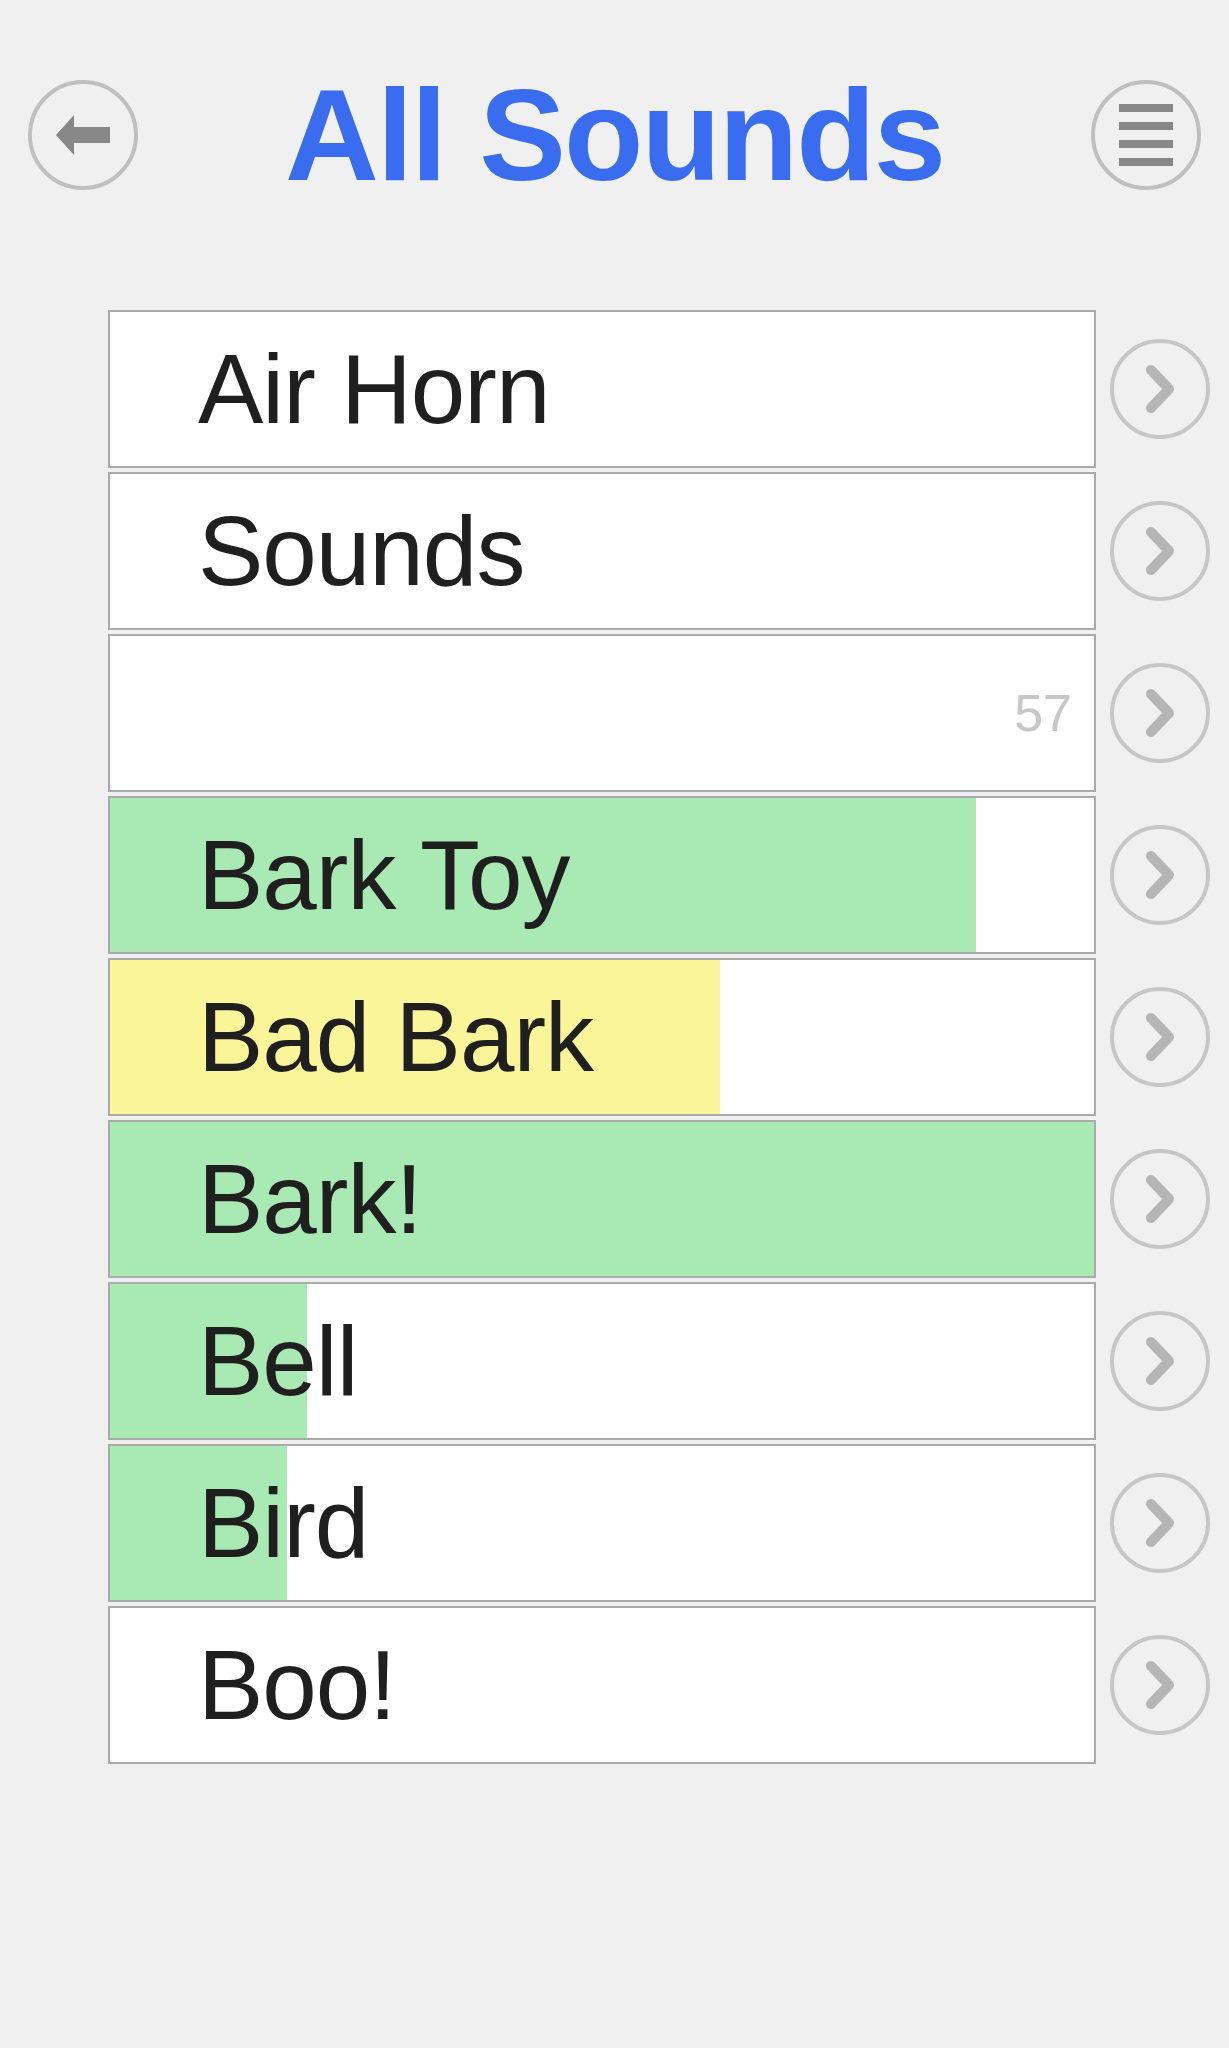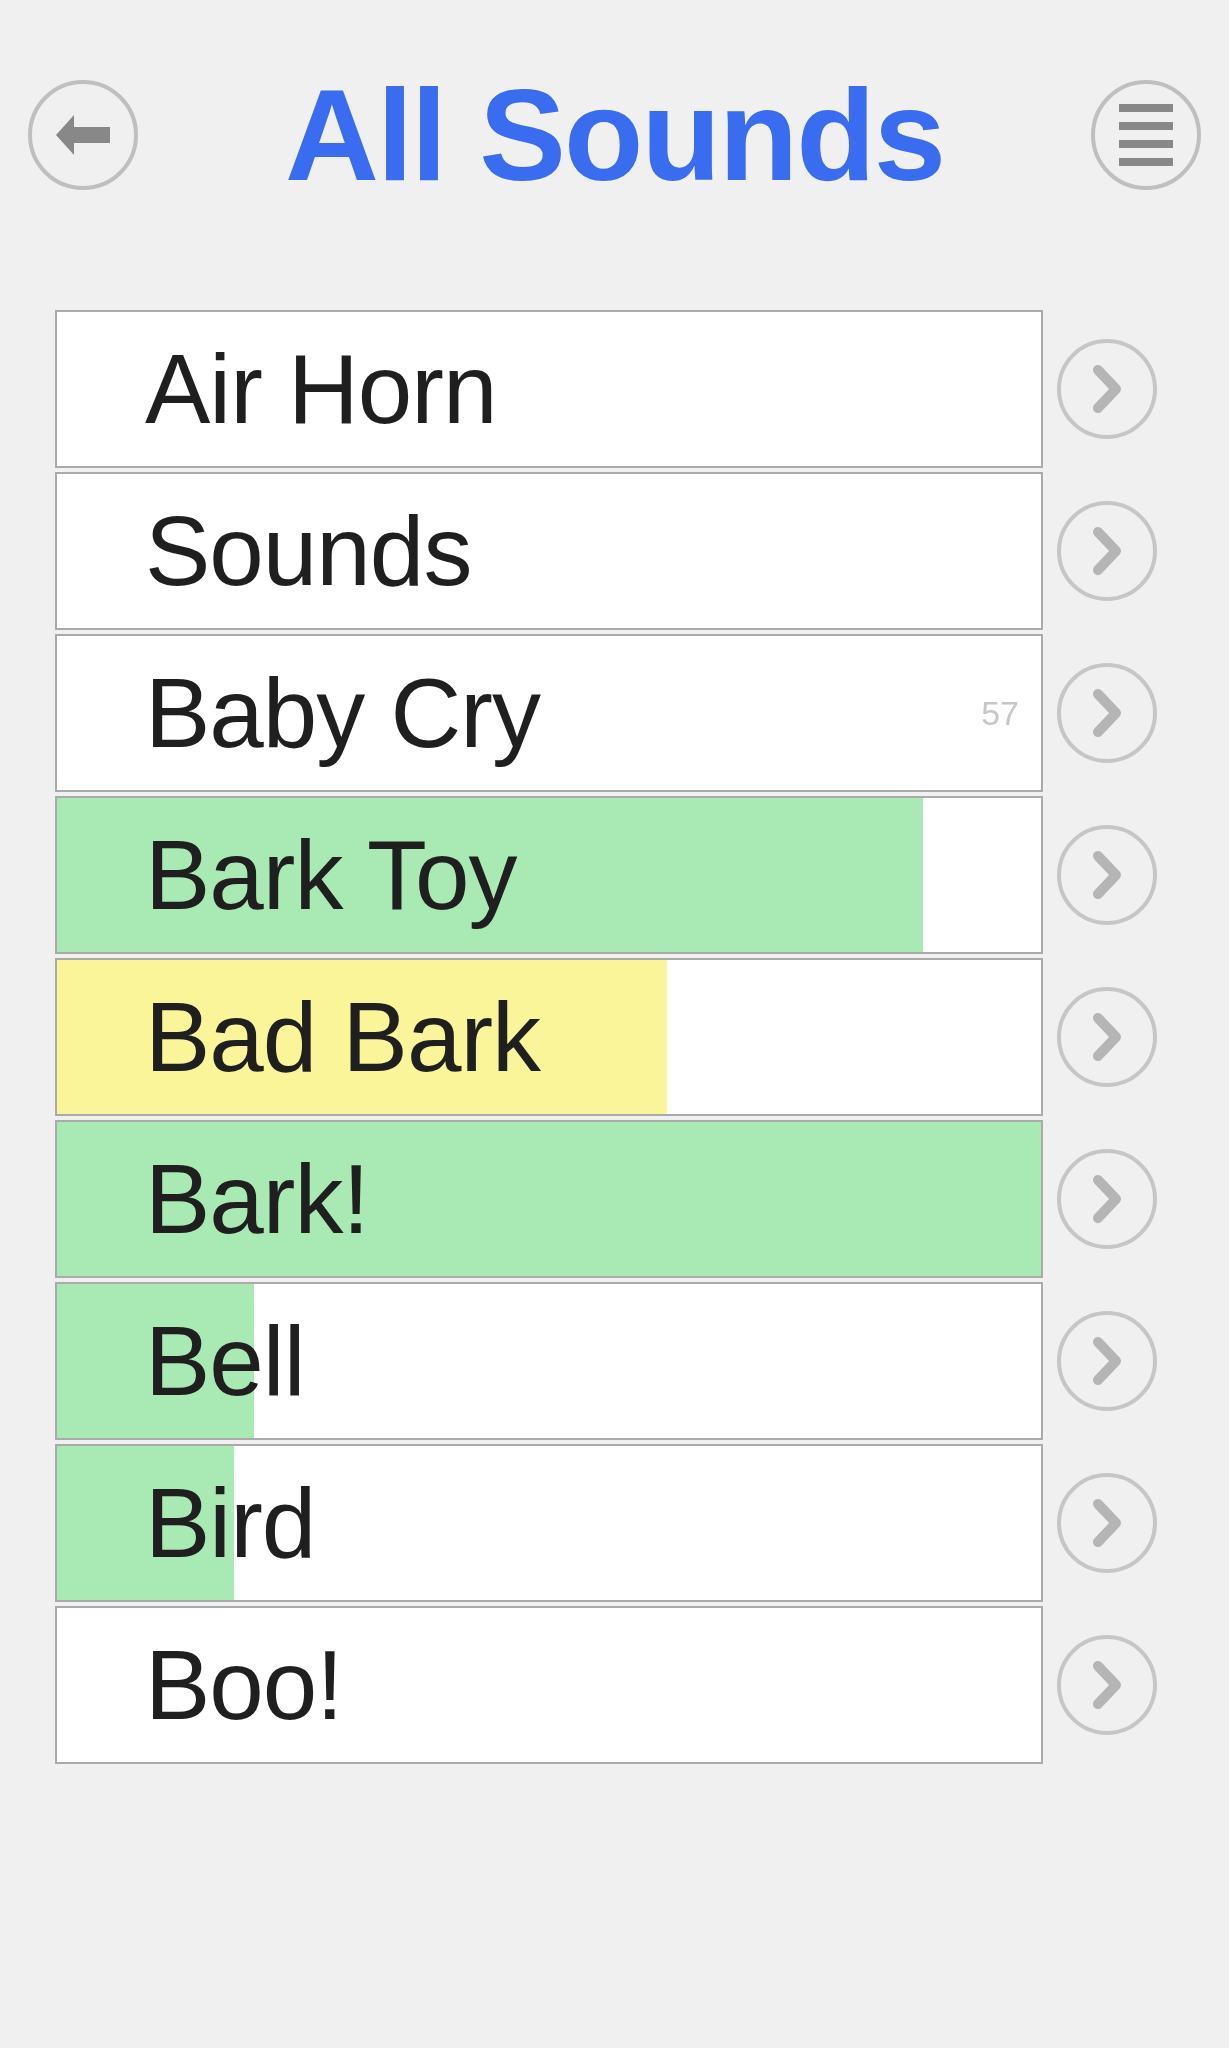--- a/index.html
+++ b/index.html
@@ -69,21 +69,21 @@
   }
   .row {
     position: relative;
     display: flex;
     align-items: center;
     height: 158px;
     margin-bottom: 4px;
   }
   .cell {
     position: relative;
-    margin-left: 55px;
+    margin-left: 108px;
     width: 988px;
     height: 100%;
     background: #ffffff;
     border: 2px solid #aaa;
     overflow: hidden;
   }
   .fill {
     position: absolute;
     left: 0;
     top: 0;
@@ -101,21 +101,21 @@
     font-weight: 400;
     color: #1f1f1f;
     white-space: nowrap;
     letter-spacing: -1px;
   }
   .badge {
     position: absolute;
     right: 22px;
     top: 50%;
     transform: translateY(-50%);
-    font-size: 34px;
+    font-size: 52px;
     color: #c7c7c7;
     font-weight: 400;
   }
   .detail-btn {
     width: 100px;
     height: 100px;
     border-radius: 50%;
     border: 4px solid #c6c6c6;
     background: transparent;
     display: flex;
@@ -172,21 +172,20 @@
           <div class="label">Sounds</div>
         </div>
         <div class="detail-btn">
           <svg class="chevron-svg" viewBox="0 0 34 50">
             <polyline points="8,6 26,25 8,44"></polyline>
           </svg>
         </div>
       </div>
       <div class="row">
         <div class="cell">
-          <div class="label">Baby Cry</div>
           <div class="badge">57</div>
         </div>
         <div class="detail-btn">
           <svg class="chevron-svg" viewBox="0 0 34 50">
             <polyline points="8,6 26,25 8,44"></polyline>
           </svg>
         </div>
       </div>
       <div class="row">
         <div class="cell">

